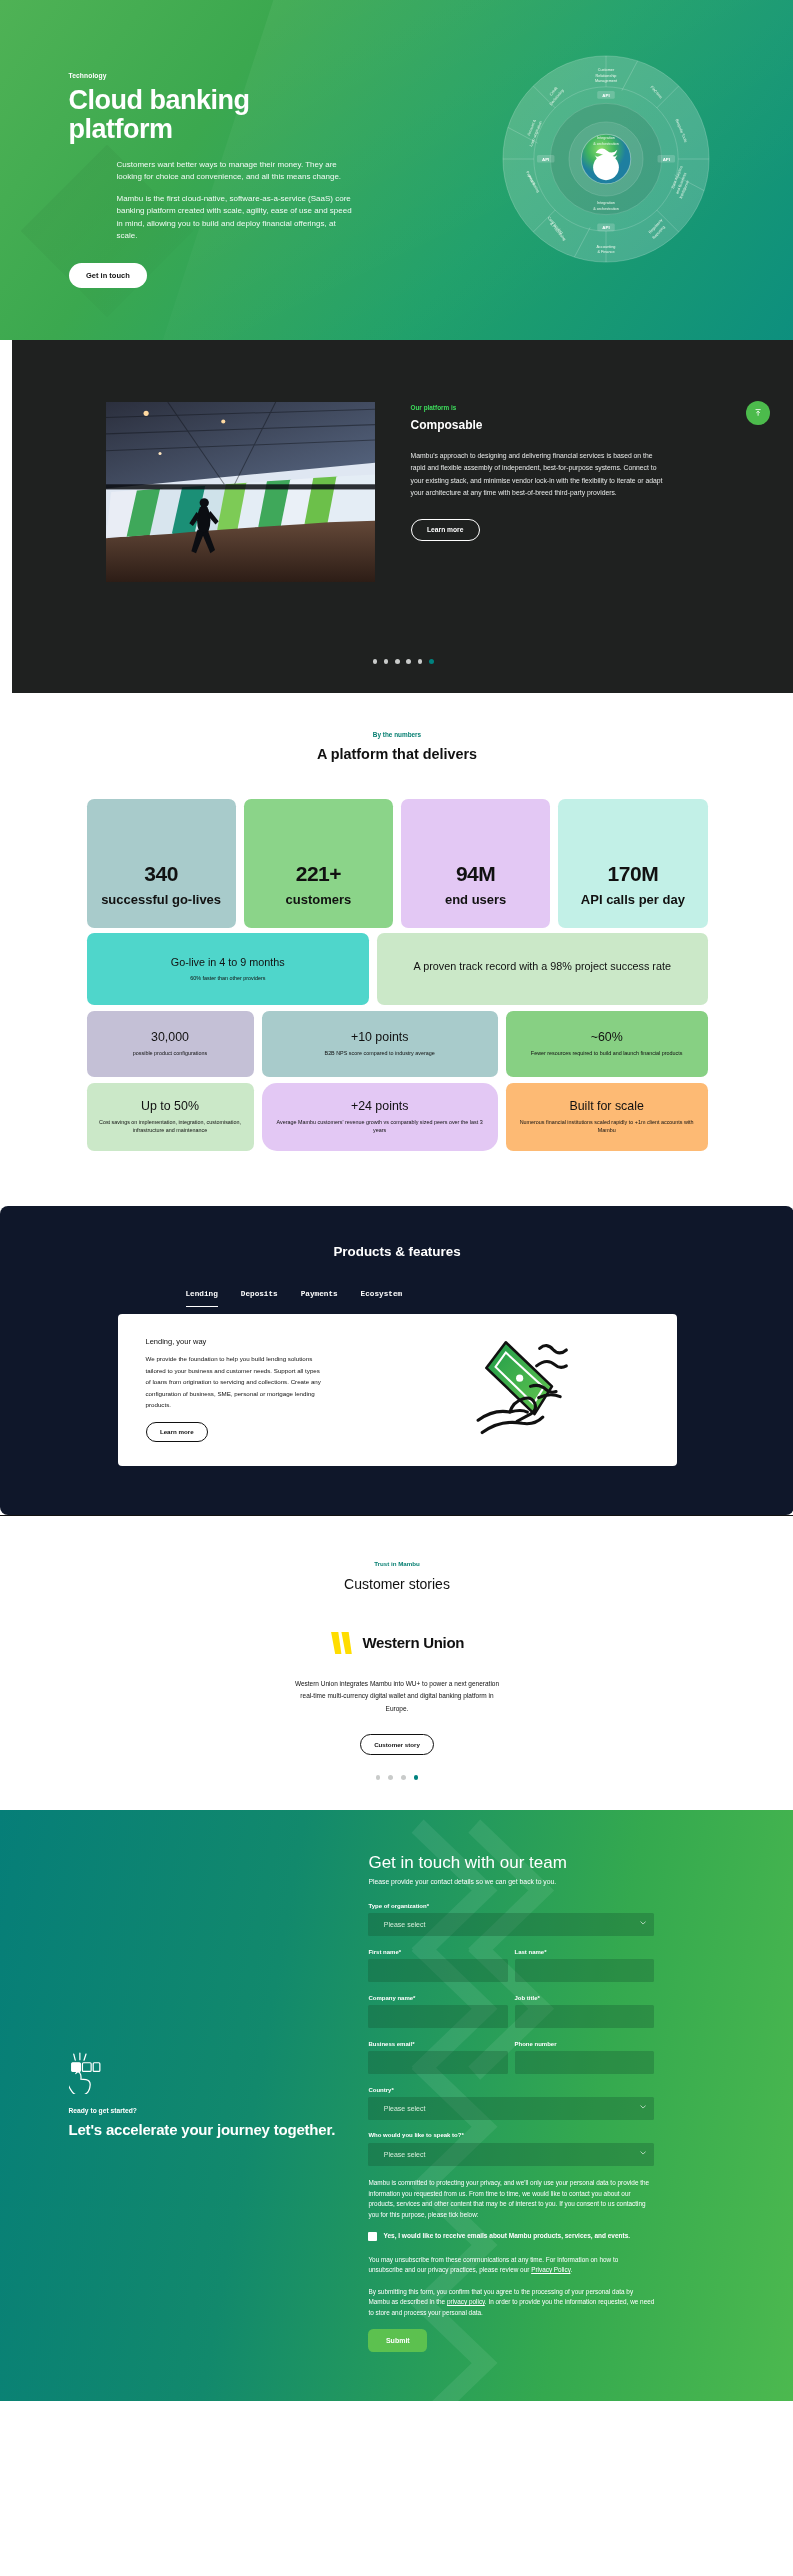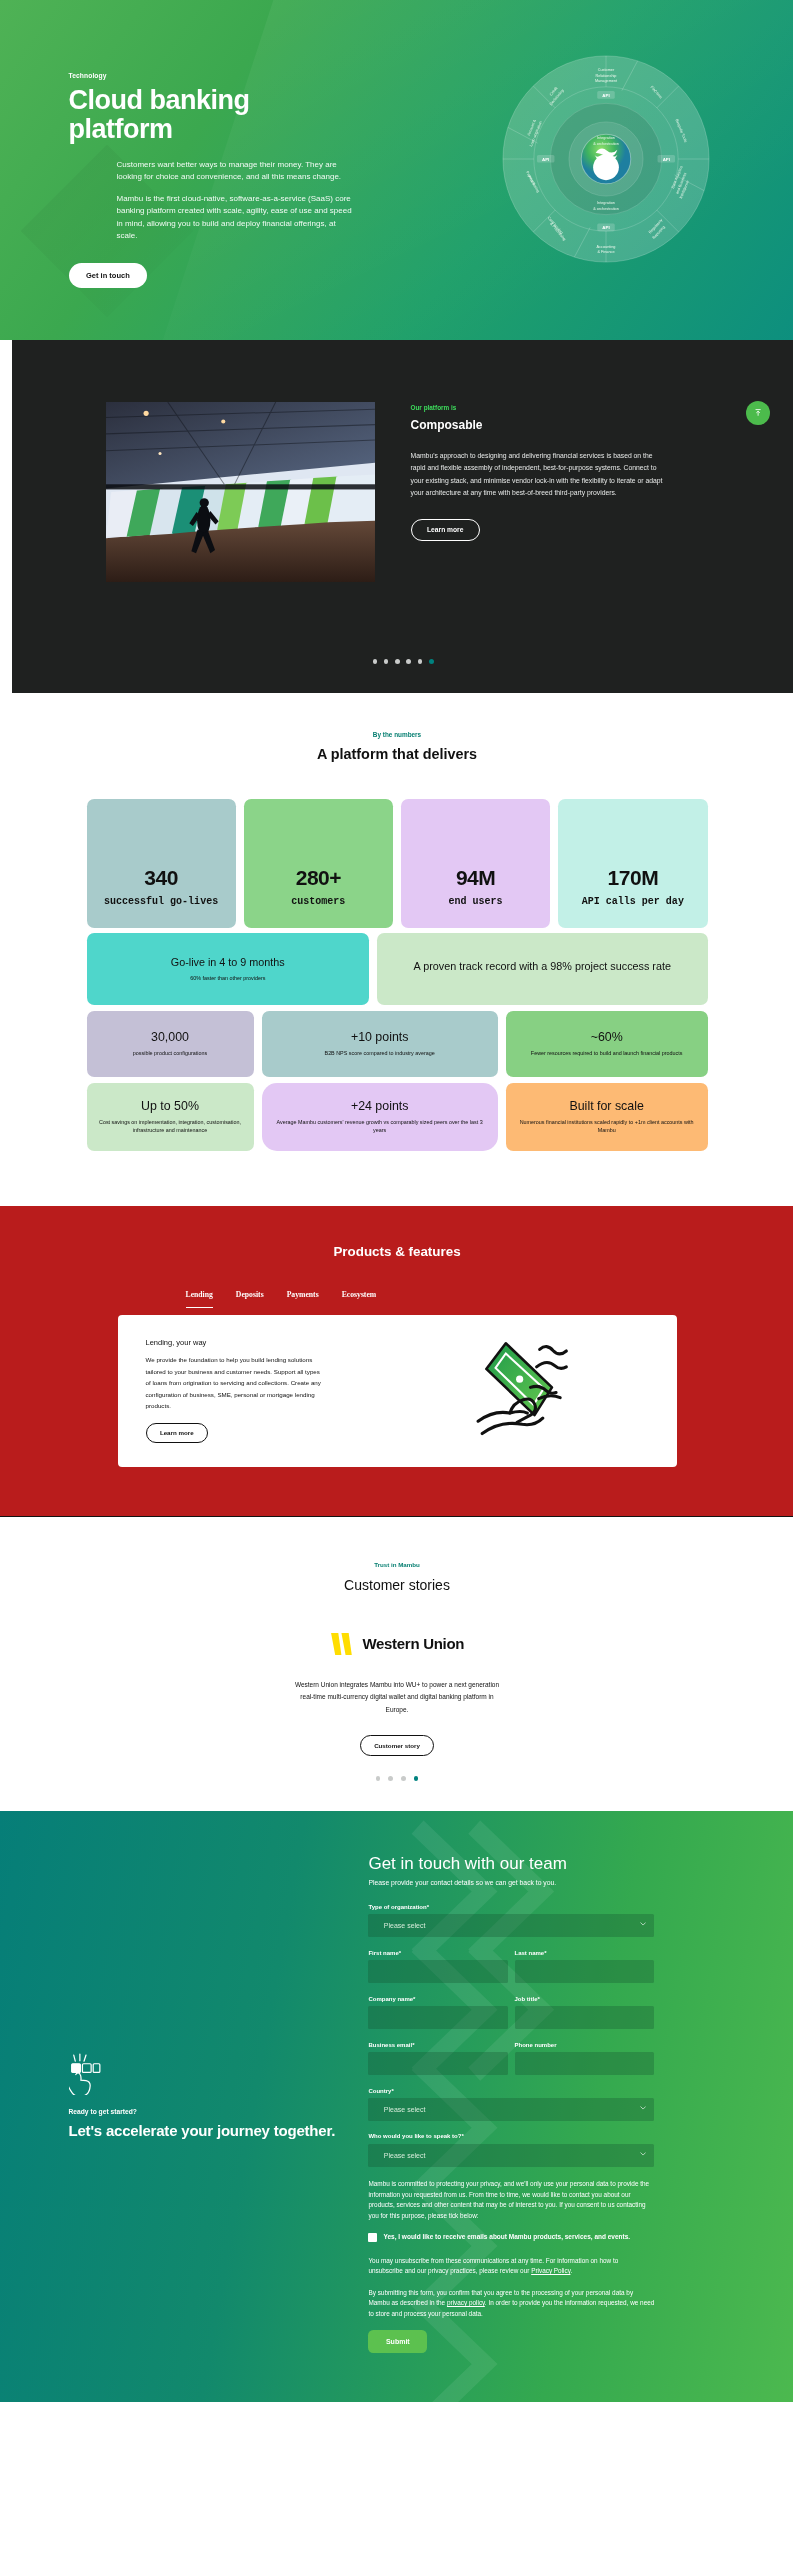--- a/index.html
+++ b/index.html
@@ -69,39 +69,39 @@
   
   .numbers{ background:#fff; padding:38px 0 49px; }
   .num-head{ text-align:center; margin-bottom:37px; }
   .num-eyebrow{ color:#047e70; font-size:6.4px; font-weight:700; margin-bottom:8.2px; }
   .num-title{ font-size:14.4px; font-weight:700; color:#111; }
   .grid-wrap{ max-width:685px; margin:0 auto; padding:0 32px; }
   .row{ display:flex; gap:8px; margin-bottom:5.7px; }
   .card{ border-radius:7.2px; padding:13.4px 11.3px; display:flex; flex-direction:column; justify-content:center; align-items:center; text-align:center; }
   .r1 .card{ flex:1; height:129px; justify-content:flex-end; padding-bottom:20.6px; }
   .stat-num{ font-size:21px; font-weight:700; line-height:1; letter-spacing:-0.5px; margin-bottom:8.2px; color:#111; }
-  .stat-lbl{ font-size:10px; font-weight:700; color:#111;font-family:Liberation Mono, monospace; }
+  .stat-lbl{ font-size:13px; font-weight:700; color:#111; }
   .r2 .card{ height:72px; }
   .r2 .c-a{ flex:1.03; }
   .r2 .c-b{ flex:1.22; }
   .big-head{ font-size:10.8px; font-weight:400; line-height:1.25; color:#111; margin-bottom:5.2px;text-align:center; }
   .sub{ font-size:5.4px; color:#111; line-height:1.45; }
   .r3 .card{ flex:1; height:66px; }
   .r3 .mid{ flex:1.48; }
   .r3 .c3{ flex:1.24;}
   .mid-num{ font-size:12.4px; font-weight:400; color:#111; margin-bottom:6.2px; }
   .r4 .card{ flex:1; height:68px; }
   .r4 .mid{ flex:1.48; }
   .r4 .c3{ flex:1.24;}
 
   
-  .products{ background:#b91c1c; padding:38px 12px 49px; }
+  .products{ background:#0f172a; padding:38px 12px 49px;border-radius:8px; }
   .prod-title{ text-align:center; color:#fff; font-size:13.4px; font-weight:700; margin-bottom:31px; }
   .tabs{ max-width:685px; margin:0 auto; padding:0 131px; display:flex; gap:23px; }
-  .tab{ color:#fff; font-size:7.7px; font-weight:700; padding-bottom:8.2px; border-bottom:1.5px solid transparent; cursor:pointer; background:none;border-left:0;border-right:0;border-top:0; font-family:Liberation Serif, serif;}
+  .tab{ color:#fff; font-size:7.7px; font-weight:700; padding-bottom:8.2px; border-bottom:1.5px solid transparent; cursor:pointer; background:none;border-left:0;border-right:0;border-top:0; font-family:Liberation Mono, monospace;}
   .tab.on{ border-bottom-color:#fff; }
   .panel{
     max-width:559px; margin:7.2px auto 0; background:#fff; border-radius:4.1px;
     min-height:140px; display:flex; padding:23px 28px 20.6px; gap:10.3px;
   }
   .panel-left{ width:52%; }
   .panel-h{ font-size:7.5px; color:#111; margin-bottom:7.2px; }
   .panel-p{ font-size:6.2px; line-height:1.85; color:#111; margin-bottom:11.3px; max-width:180px;}
   .btn-outline-dark{
     display:inline-block; background:#fff; color:#111; border:0.7px solid #111;
@@ -327,21 +327,21 @@
       <h2 class="num-title">A platform that delivers</h2>
     </div>
     <div class="grid-wrap">
 
       <div class="row r1">
         <div class="card" style="background: rgb(168, 203, 203);">
           <div class="stat-num">340</div>
           <div class="stat-lbl">successful go-lives</div>
         </div>
         <div class="card" style="background: rgb(139, 212, 137);">
-          <div class="stat-num">280+</div>
+          <div class="stat-num">221+</div>
           <div class="stat-lbl">customers</div>
         </div>
         <div class="card" style="background: rgb(227, 200, 244);">
           <div class="stat-num">94M</div>
           <div class="stat-lbl">end users</div>
         </div>
         <div class="card" style="background: rgb(194, 240, 231);">
           <div class="stat-num">170M</div>
           <div class="stat-lbl">API calls per day</div>
         </div>

